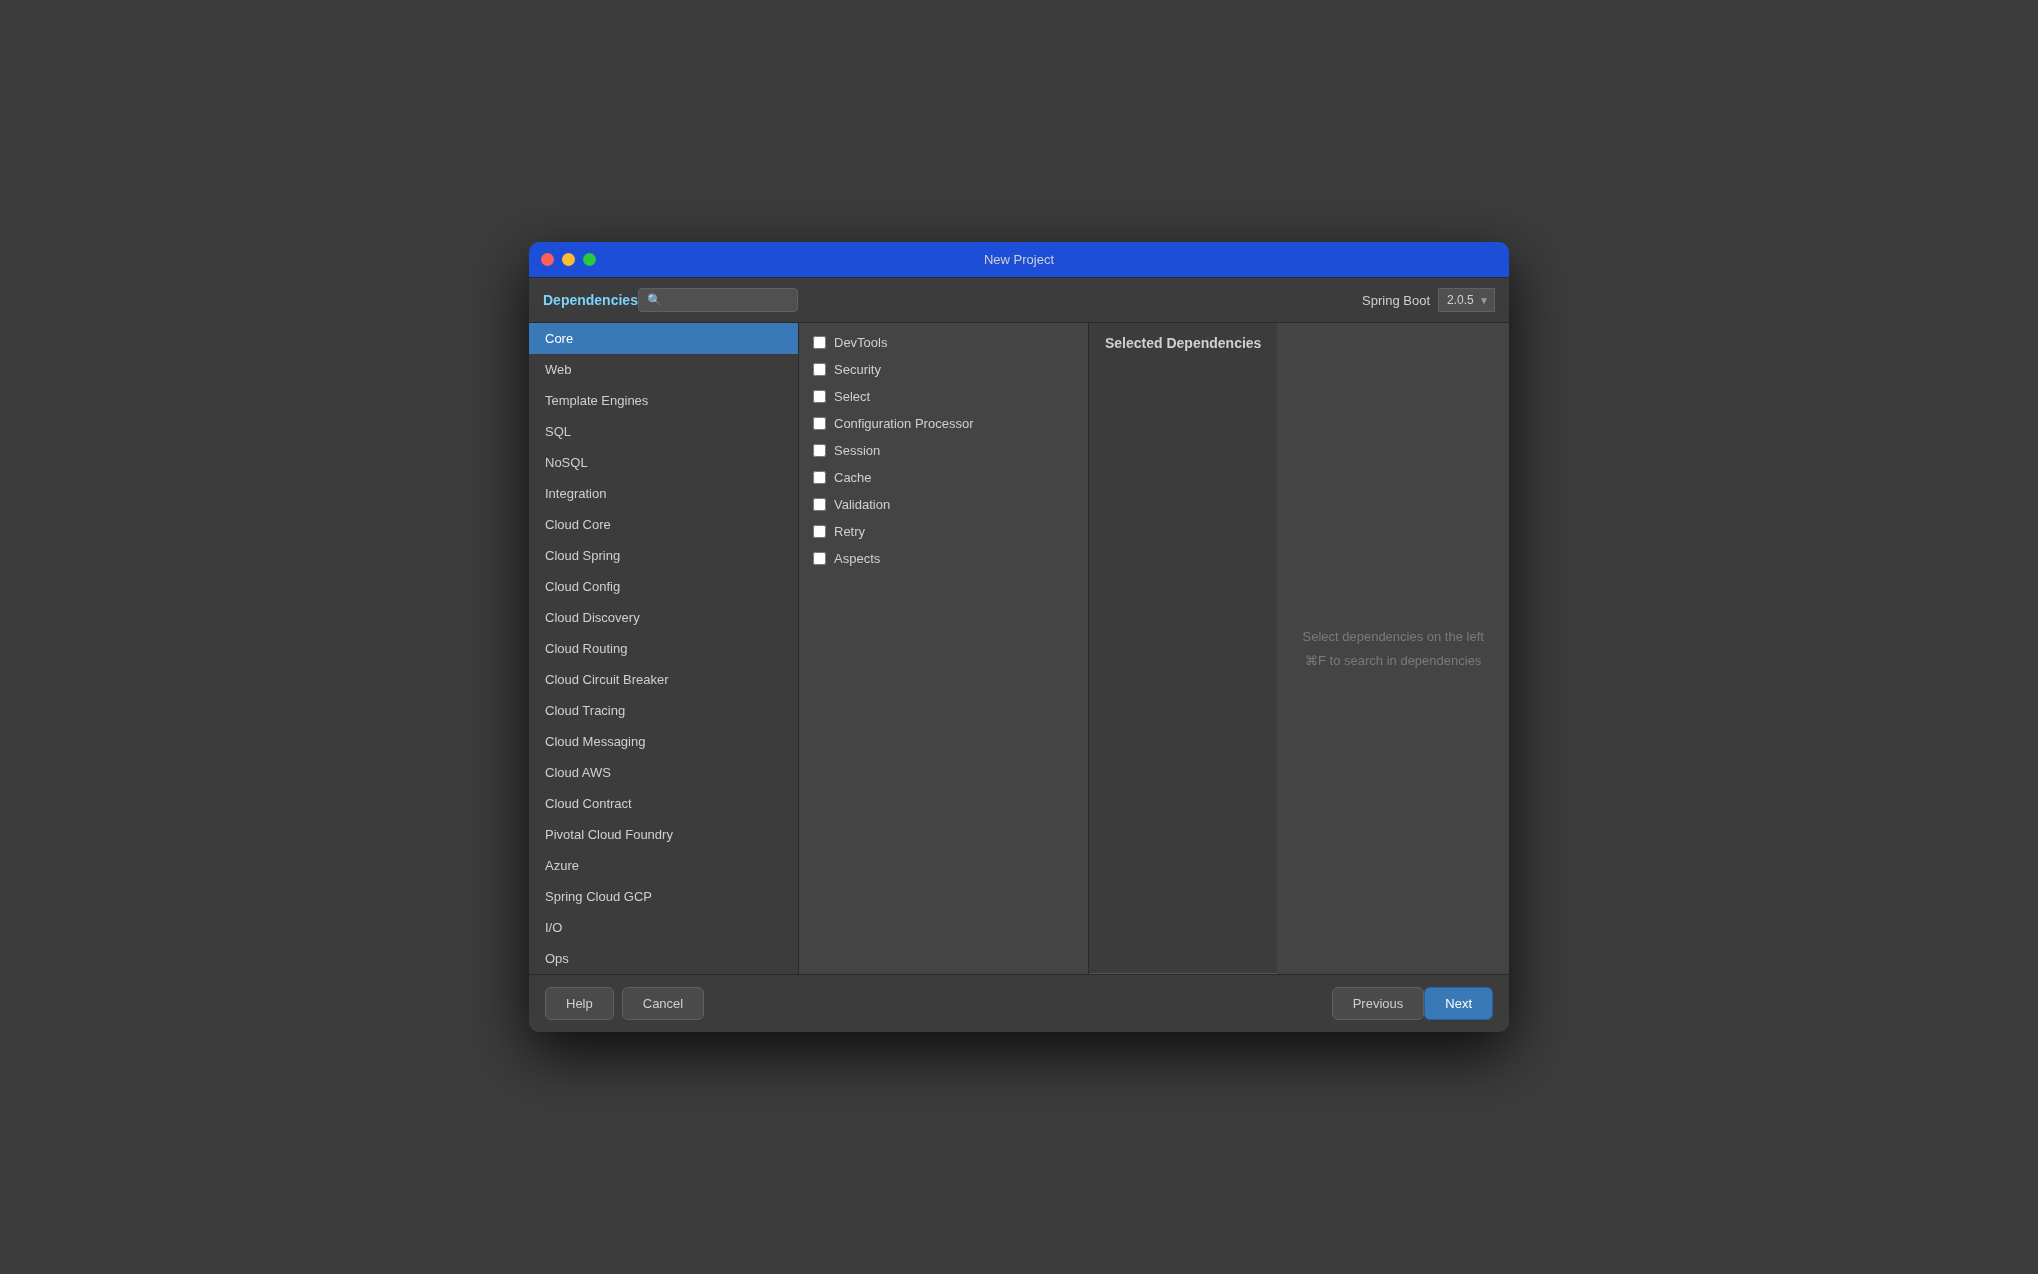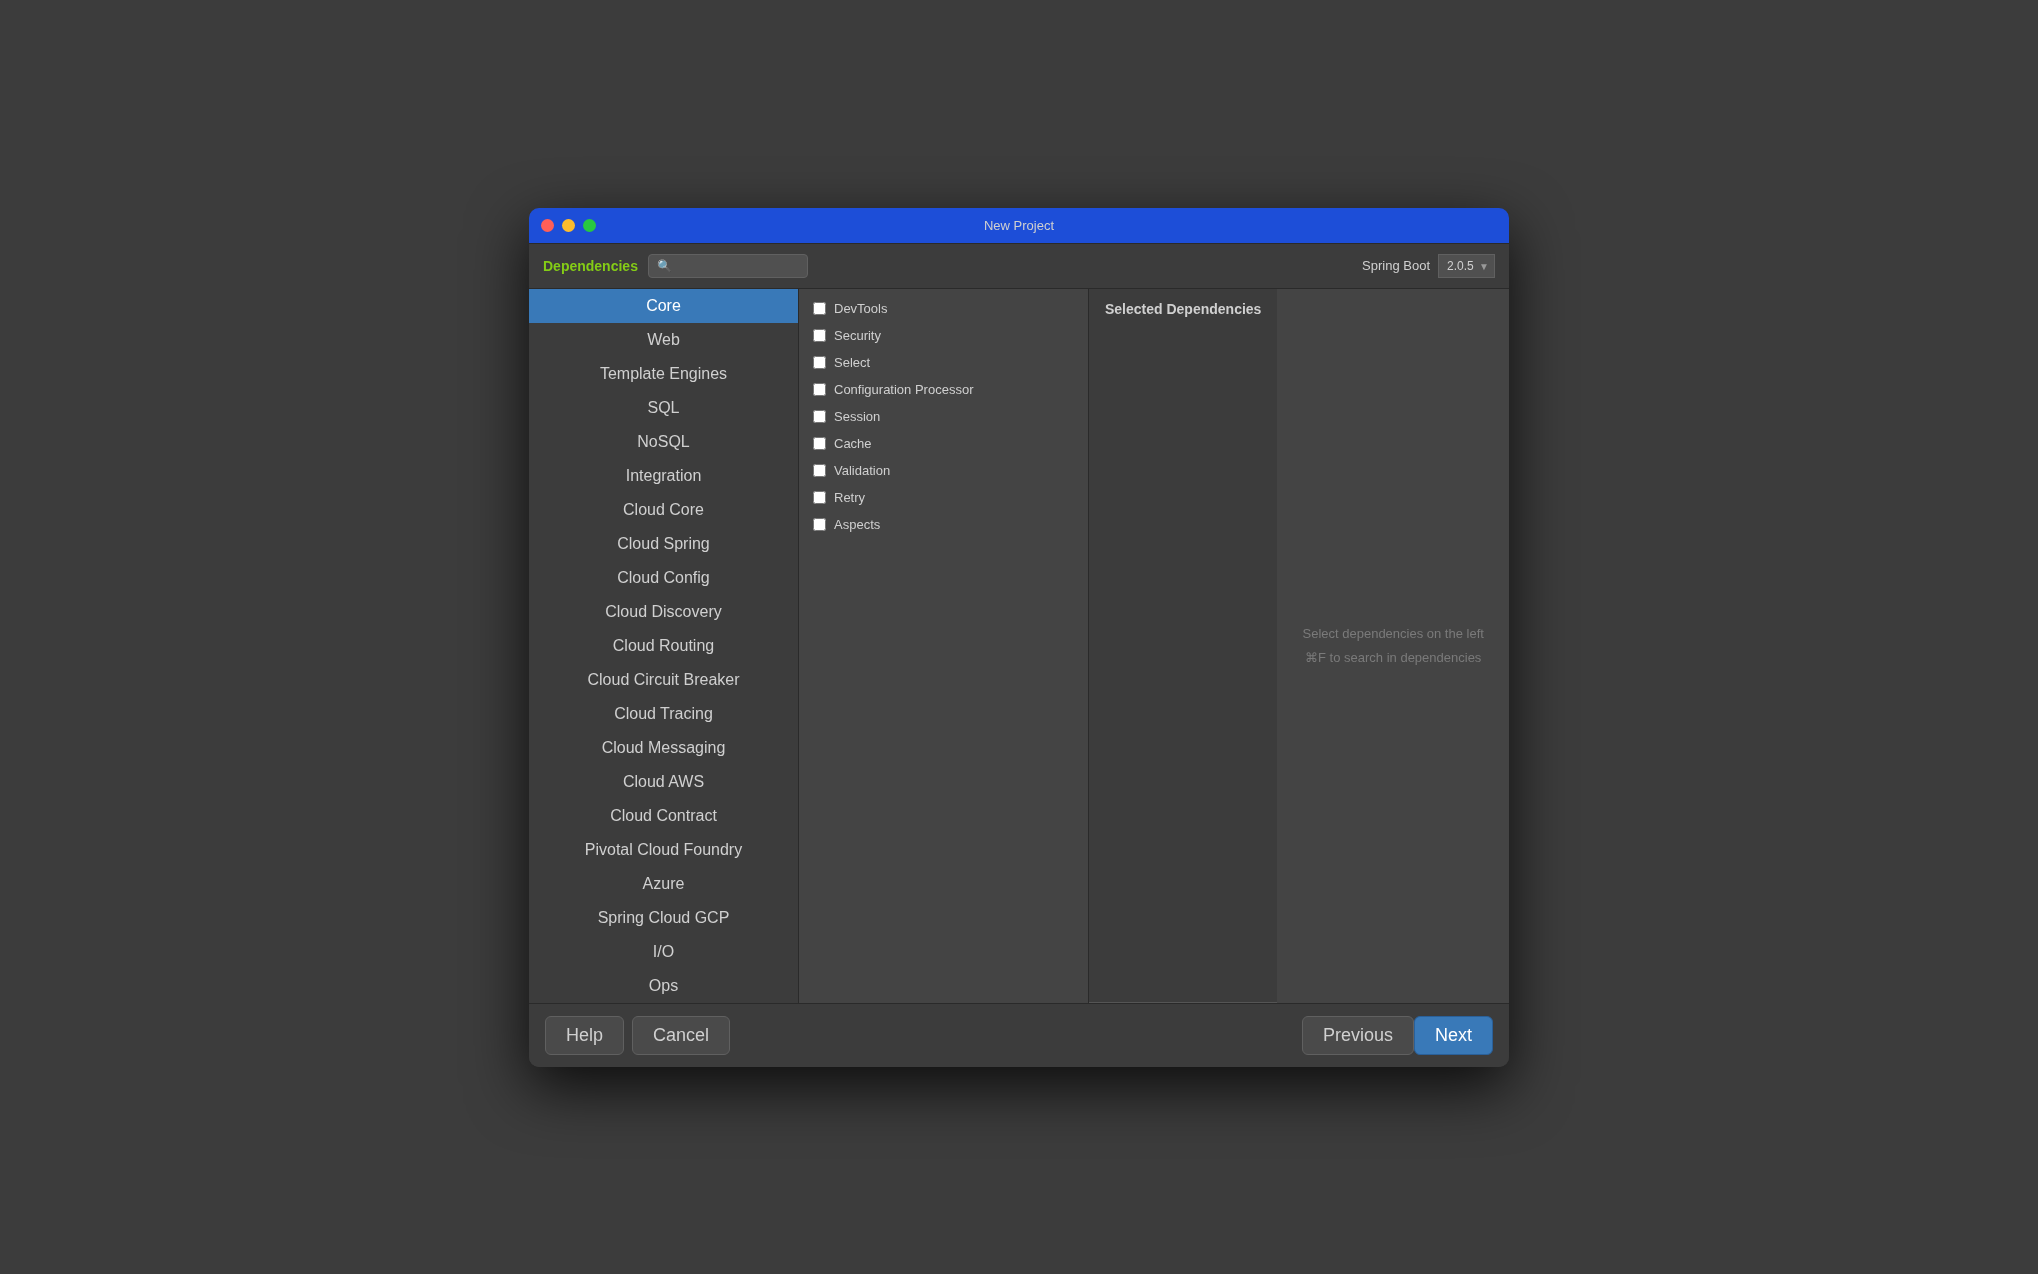--- a/index.html
+++ b/index.html
@@ -64,24 +64,24 @@
     
     .header-row {
       display: flex;
       align-items: center;
       padding: 10px 14px;
       border-bottom: 1px solid #2a2a2a;
       background: #3c3c3c;
     }
 
     .dependencies-label {
-      color: #84cc16;
+      color: #7dd3fc;
       font-weight: 600;
       font-size: 14px;
-      margin-right: 10px;
+      margin-right: 0;
     }
 
     .search-box {
       display: flex;
       align-items: center;
       background: #505050;
       border: 1px solid #606060;
       border-radius: 4px;
       padding: 4px 8px;
       width: 160px;
@@ -160,23 +160,22 @@
     }
     .left-panel::-webkit-scrollbar-thumb {
       background: #5a5a5a;
       border-radius: 3px;
     }
 
     .sidebar-item {
       padding: 8px 16px;
       color: #d0d0d0;
       cursor: pointer;
-      font-size: 16px;
+      font-size: 13px;
       white-space: nowrap;
-      text-align: center;
     }
 
     .sidebar-item.active {
       background: #3979b8;
       color: #fff;
     }
 
     .middle-panel {
       width: 290px;
       background: #444444;
@@ -259,21 +258,21 @@
 
     .footer-right {
       margin-left: auto;
       display: flex;
     }
 
     .btn {
       padding: 8px 20px;
       border-radius: 6px;
       border: 1px solid #606060;
-      font-size: 18px;
+      font-size: 13px;
       cursor: pointer;
       font-family: inherit;
     }
 
     .btn-secondary {
       background: #4a4a4a;
       color: #d0d0d0;
       border: 1px solid #606060;
     }
 

